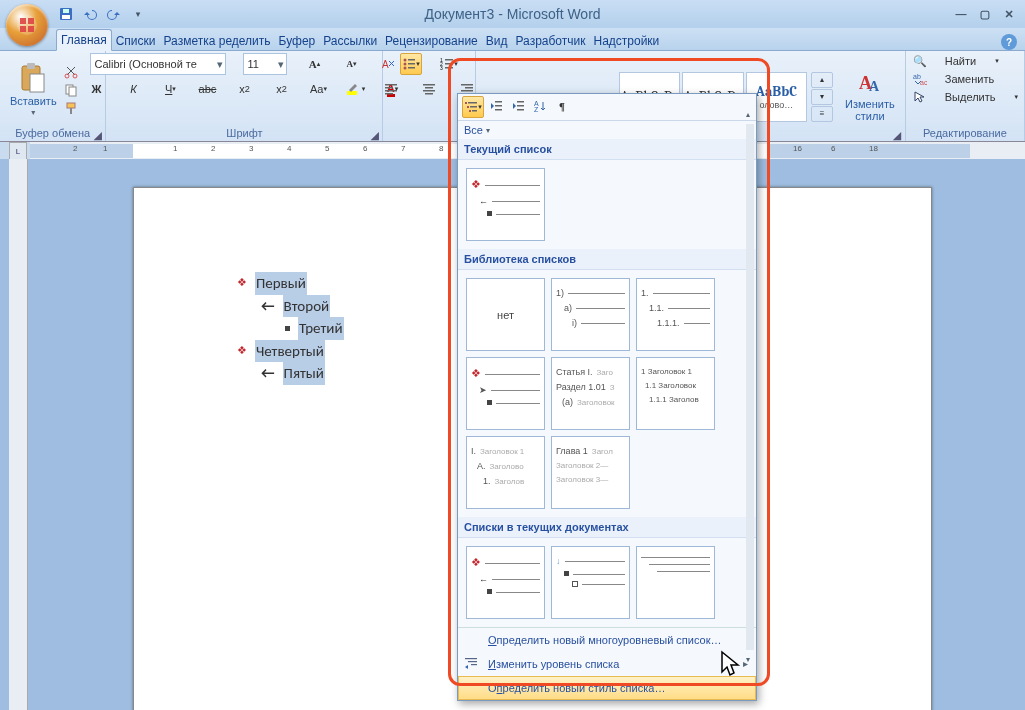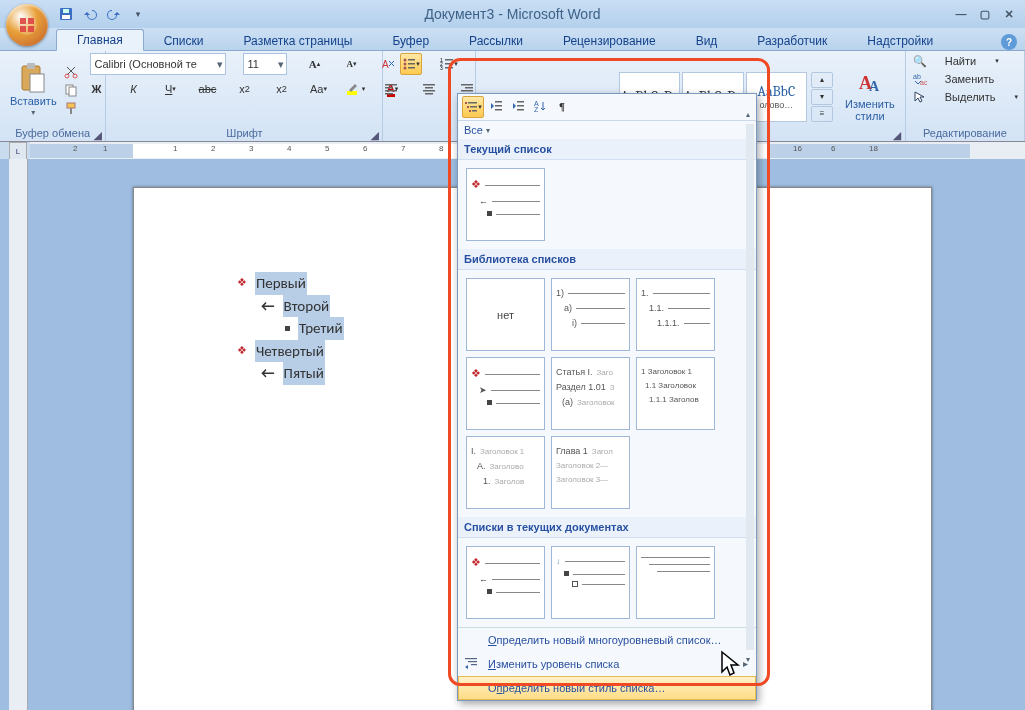--- a/index.html
+++ b/index.html
@@ -5,21 +5,21 @@
   body{margin:0;font-family:"Segoe UI",Tahoma,sans-serif;font-size:11px;background:#9ebde0;overflow:hidden;width:1025px;height:710px;position:relative;color:#333}
   .title-bar{height:28px;background:linear-gradient(#c9def4,#b3d0ec);display:flex;align-items:center;position:relative}
   .office-btn{width:42px;height:42px;border-radius:50%;background:radial-gradient(circle at 35% 30%,#fff,#e8a13a 40%,#c05a2a);position:absolute;left:6px;top:4px;z-index:10;box-shadow:0 1px 3px rgba(0,0,0,.4),inset 0 2px 2px rgba(255,255,255,.5);display:flex;align-items:center;justify-content:center}
   .office-btn svg{width:24px;height:24px}
   .qat{margin-left:56px;display:flex;align-items:center;gap:4px}
   .qat-btn{width:20px;height:20px;display:flex;align-items:center;justify-content:center;border-radius:2px}
   .title-text{position:absolute;left:50%;transform:translateX(-50%);color:#3e6287;font-size:14px}
   .win-ctrl{margin-left:auto;display:flex;gap:8px;padding-right:8px;color:#456}
   .win-ctrl span{width:16px;height:16px;display:inline-flex;align-items:center;justify-content:center;font-weight:bold}
   .tabs{height:22px;background:linear-gradient(#cde0f4,#b8d3ed);display:flex;align-items:flex-end;padding-left:56px;border-bottom:1px solid #8ba9ce}
-  .tab{padding:3px 20px;color:#15428b;font-size:12px;position:relative;top:1px}
+  .tab{padding:3px 4px;color:#15428b;font-size:12px;position:relative;top:1px}
   .tab.active{background:#e9f1fa;border:1px solid #8ba9ce;border-bottom:1px solid #e9f1fa;border-radius:3px 3px 0 0}
   .help-ico{margin-left:auto;margin-right:8px;color:#2a5fa6;width:16px;height:16px;border-radius:50%;background:#5e9bd8;color:#fff;display:flex;align-items:center;justify-content:center;font-weight:bold;font-size:10px}
   .ribbon{height:90px;background:linear-gradient(#e9f1fa,#d3e3f5);display:flex;border-bottom:1px solid #889}
   .grp{border-right:1px solid #b5cce4;padding:2px 6px 1px;display:flex;flex-direction:column;position:relative}
   .grp-body{flex:1;display:flex;align-items:center;gap:2px}
   .grp-label{text-align:center;font-size:11px;color:#4a6a9e;padding:1px 0;position:relative}
   .dlg-launcher{position:absolute;right:2px;bottom:2px;width:10px;height:10px;color:#557}
   .big-btn{display:flex;flex-direction:column;align-items:center;gap:1px;padding:2px 4px;color:#2a5fa6}
   .col{display:flex;flex-direction:column;gap:2px}
   .row{display:flex;gap:17px;align-items:center}
@@ -99,21 +99,21 @@
   <div class="win-ctrl">
     <span>—</span>
     <span>▢</span>
     <span>✕</span>
   </div>
 </div>
 
 <div class="tabs">
   <div class="tab active">Главная</div>
   <div class="tab">Списки</div>
-  <div class="tab">Разметка страницы</div>
+  <div class="tab">Разметка ределить</div>
   <div class="tab">Буфер</div>
   <div class="tab">Рассылки</div>
   <div class="tab">Рецензирование</div>
   <div class="tab">Вид</div>
   <div class="tab">Разработчик</div>
   <div class="tab">Надстройки</div>
   <div class="help-ico">?</div>
 </div>
 
 <div class="ribbon">
@@ -274,21 +274,21 @@
 
   <div class="grp" style="width:280px">
     <div class="grp-body">
       <div class="style-box">
           <span class="t">AaBbCcDc</span>
         </div>
       <div class="style-box">
           <span class="t">AaBbCcDc</span>
         </div>
       <div class="style-box">
-          <span class="t" style="color:#2a5fa6;font-weight:normal">AaBbC</span>
+          <span class="t" style="color:#2a5fa6;font-weight:bold">AaBbC</span>
           <span style="font-size:9px">олово…</span>
         </div>
       <div class="col" style="margin-left:2px;gap:1px">
         <span class="btn16" style="border:1px solid #b3c7e1;height:14px;font-size:8px">▴</span>
         <span class="btn16" style="border:1px solid #b3c7e1;height:14px;font-size:8px">▾</span>
         <span class="btn16" style="border:1px solid #b3c7e1;height:14px;font-size:8px">≡</span>
       </div>
       <div class="big-btn" style="margin-left:6px">
         <svg width="26" height="26" viewBox="0 0 26 26">
             <text x="2" y="18" font-size="18" font-family="serif" fill="#c33" font-weight="bold">A</text>

